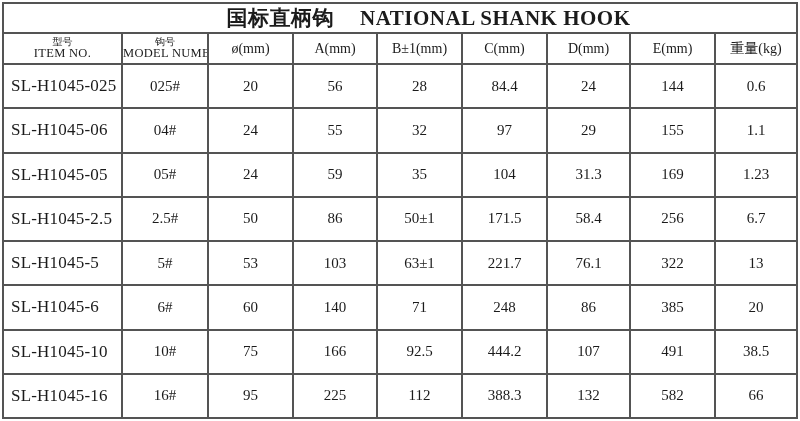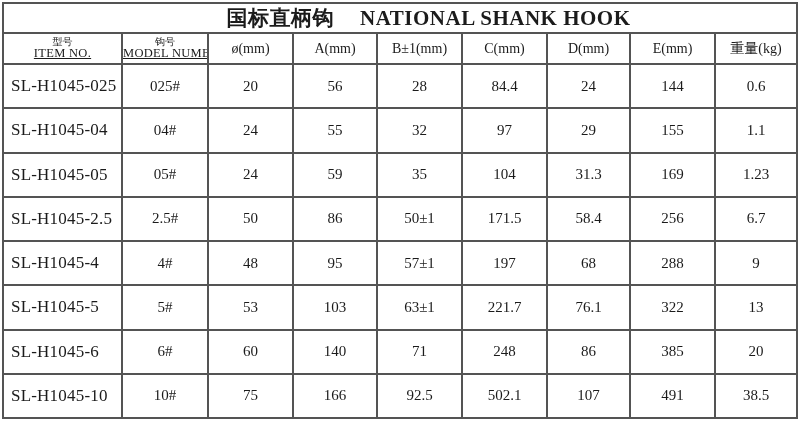--- a/index.html
+++ b/index.html
@@ -37,21 +37,21 @@
     padding-left:57px; 
   }
   .title-cn{margin-right:26px;}
   tr.head-tr th{
     height:29px;
     font-weight:normal;
     font-size:14px;
     line-height:1.1;
   }
   .h-cn{font-size:10px;}
-  .h-en{font-size:12.5px;letter-spacing:0.3px;text-decoration:underline;}
+  .h-en{font-size:12.5px;letter-spacing:0.3px;}
   tbody td{font-size:15px;}
   tbody td.c-item{
     text-align:left;
     padding-left:7px;
     font-size:17px;
     letter-spacing:0.2px;
     border-radius:10px;
   }
 </style>
 </head>
@@ -99,21 +99,21 @@
         <td>025#</td>
         <td>20</td>
         <td>56</td>
         <td>28</td>
         <td>84.4</td>
         <td>24</td>
         <td>144</td>
         <td>0.6</td>
       </tr>
       <tr>
-        <td class="c-item">SL-H1045-04</td>
+        <td class="c-item">SL-H1045-06</td>
         <td>04#</td>
         <td>24</td>
         <td>55</td>
         <td>32</td>
         <td>97</td>
         <td>29</td>
         <td>155</td>
         <td>1.1</td>
       </tr>
       <tr>
@@ -132,31 +132,20 @@
         <td>2.5#</td>
         <td>50</td>
         <td>86</td>
         <td>50±1</td>
         <td>171.5</td>
         <td>58.4</td>
         <td>256</td>
         <td>6.7</td>
       </tr>
       <tr>
-        <td class="c-item">SL-H1045-4</td>
-        <td>4#</td>
-        <td>48</td>
-        <td>95</td>
-        <td>57±1</td>
-        <td>197</td>
-        <td>68</td>
-        <td>288</td>
-        <td>9</td>
-      </tr>
-      <tr>
         <td class="c-item">SL-H1045-5</td>
         <td>5#</td>
         <td>53</td>
         <td>103</td>
         <td>63±1</td>
         <td>221.7</td>
         <td>76.1</td>
         <td>322</td>
         <td>13</td>
       </tr>
@@ -170,19 +159,30 @@
         <td>86</td>
         <td>385</td>
         <td>20</td>
       </tr>
       <tr>
         <td class="c-item">SL-H1045-10</td>
         <td>10#</td>
         <td>75</td>
         <td>166</td>
         <td>92.5</td>
-        <td>502.1</td>
+        <td>444.2</td>
         <td>107</td>
         <td>491</td>
         <td>38.5</td>
+      </tr>
+      <tr>
+        <td class="c-item">SL-H1045-16</td>
+        <td>16#</td>
+        <td>95</td>
+        <td>225</td>
+        <td>112</td>
+        <td>388.3</td>
+        <td>132</td>
+        <td>582</td>
+        <td>66</td>
       </tr>
     </tbody>
 </table>
 
 </body></html>

